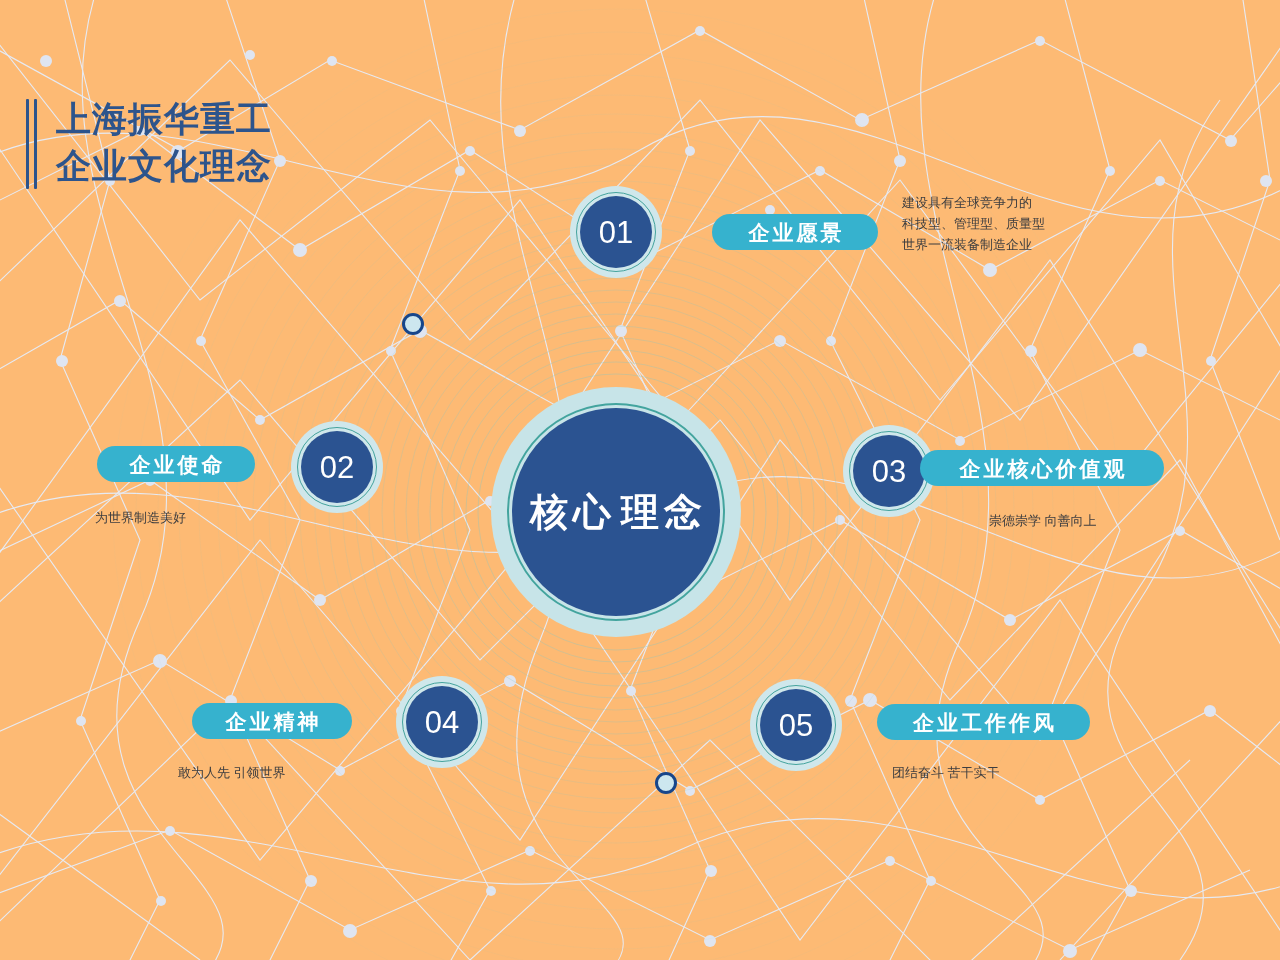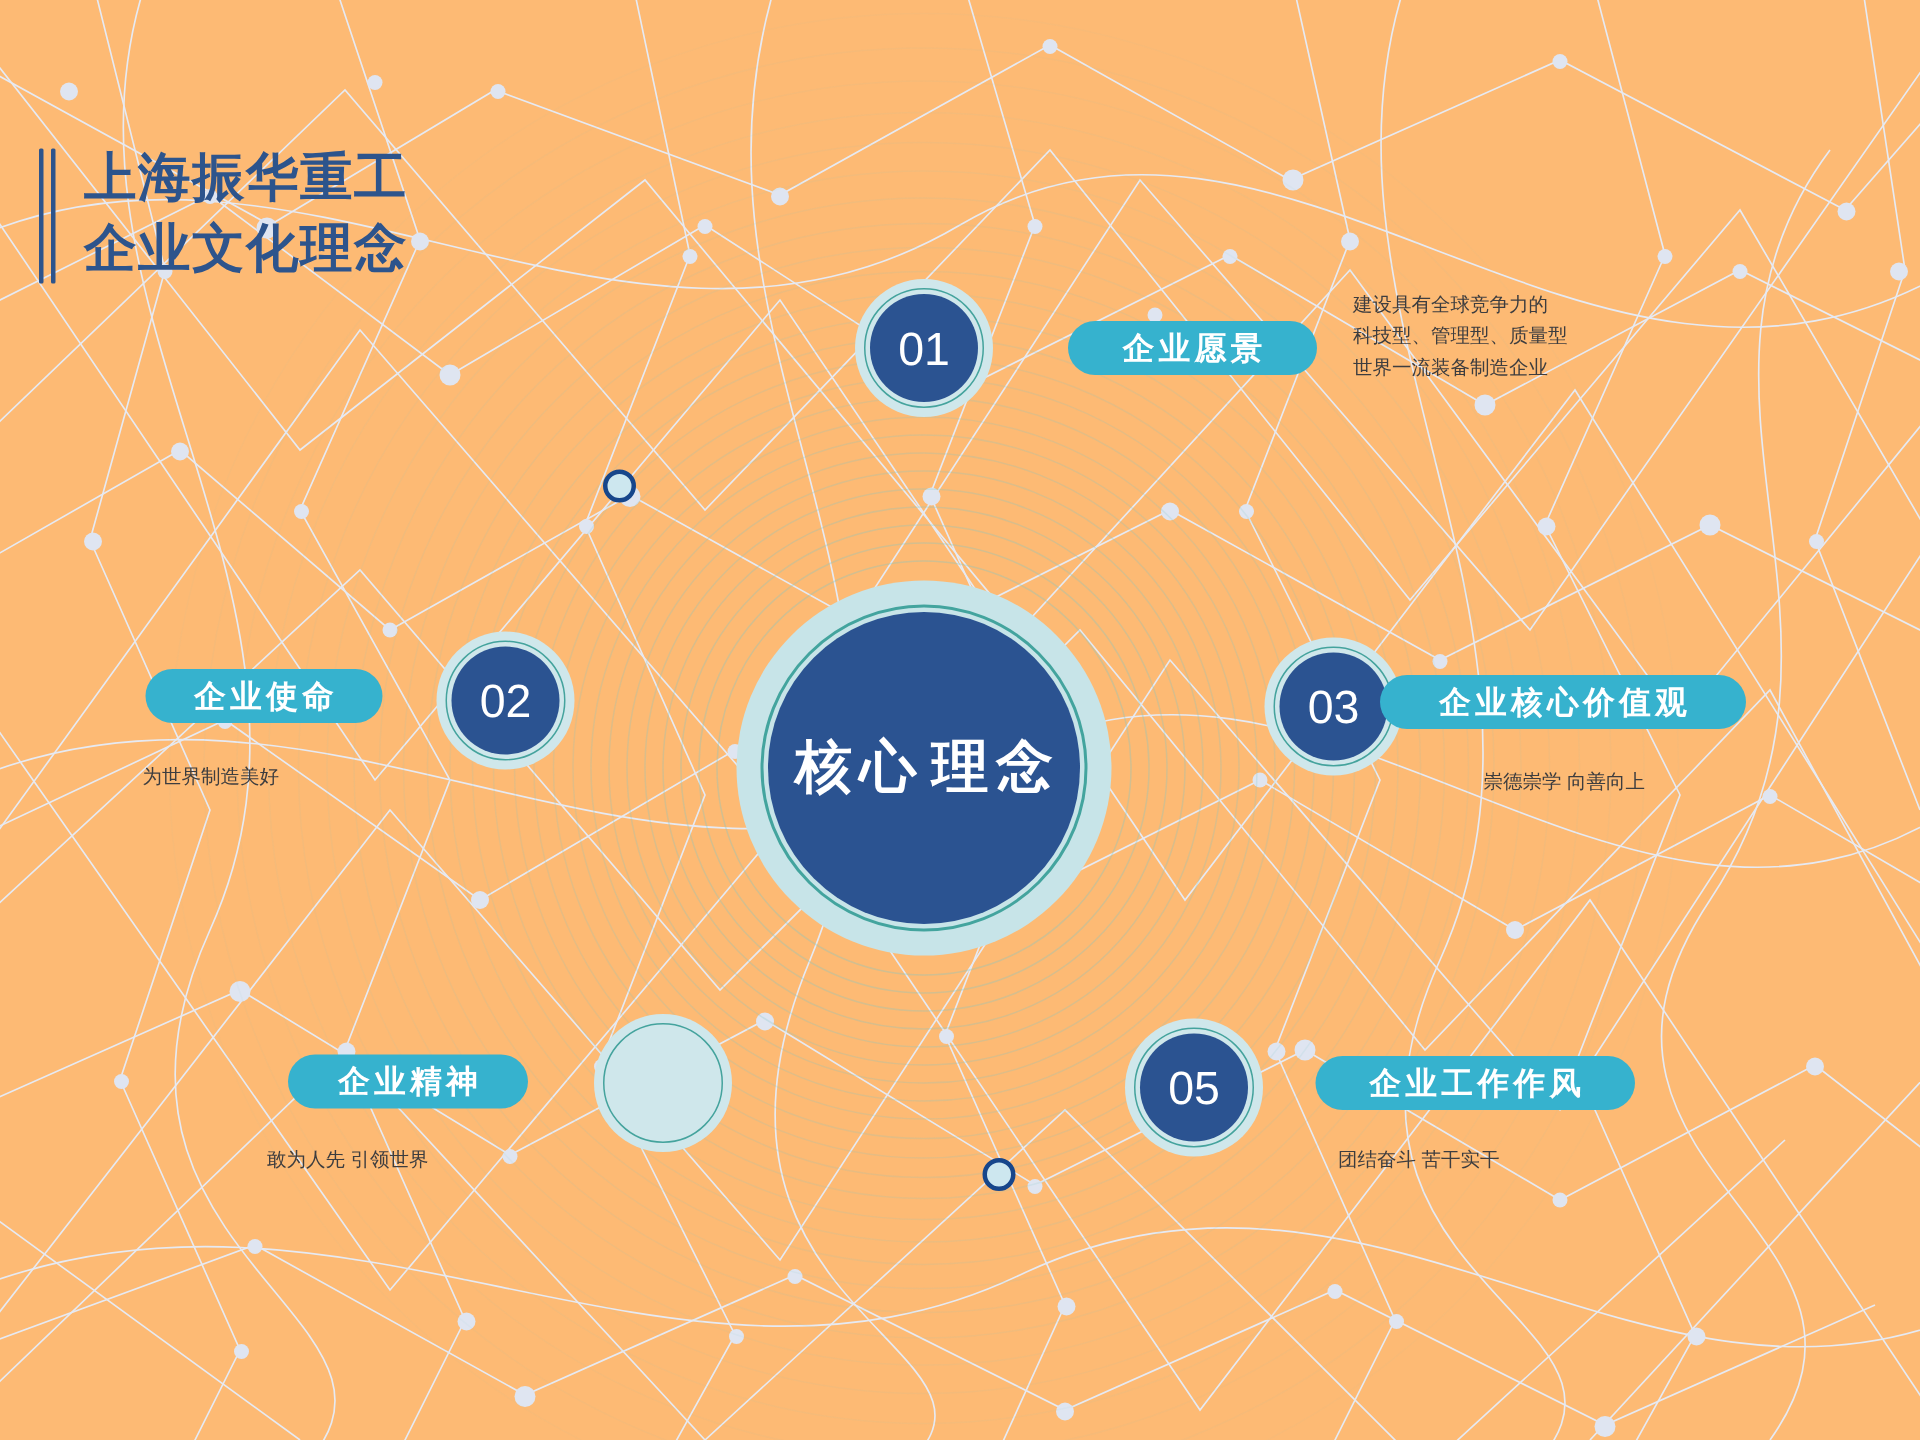--- a/index.html
+++ b/index.html
@@ -416,20 +416,23 @@
   <div class="pill" style="left:920px; top:450px; width:244px;">
     <span class="pill-label">企业核心价值观</span>
   </div>
   <div class="desc" style="left:989px; top:510px;">
     <span class="desc-line">崇德崇学 向善向上</span>
   </div>
 
   <div class="badge" style="left:396px; top:676px;">
     <div class="badge-halo"></div>
     <div class="badge-stroke"></div>
+    <div class="badge-core">
+      <span class="badge-num">04</span>
+    </div>
   </div>
   <div class="pill" style="left:192px; top:703px; width:160px;">
     <span class="pill-label">企业精神</span>
   </div>
   <div class="desc" style="left:178px; top:762px;">
     <span class="desc-line">敢为人先 引领世界</span>
   </div>
 
   <div class="badge" style="left:750px; top:679px;">
     <div class="badge-halo"></div>

